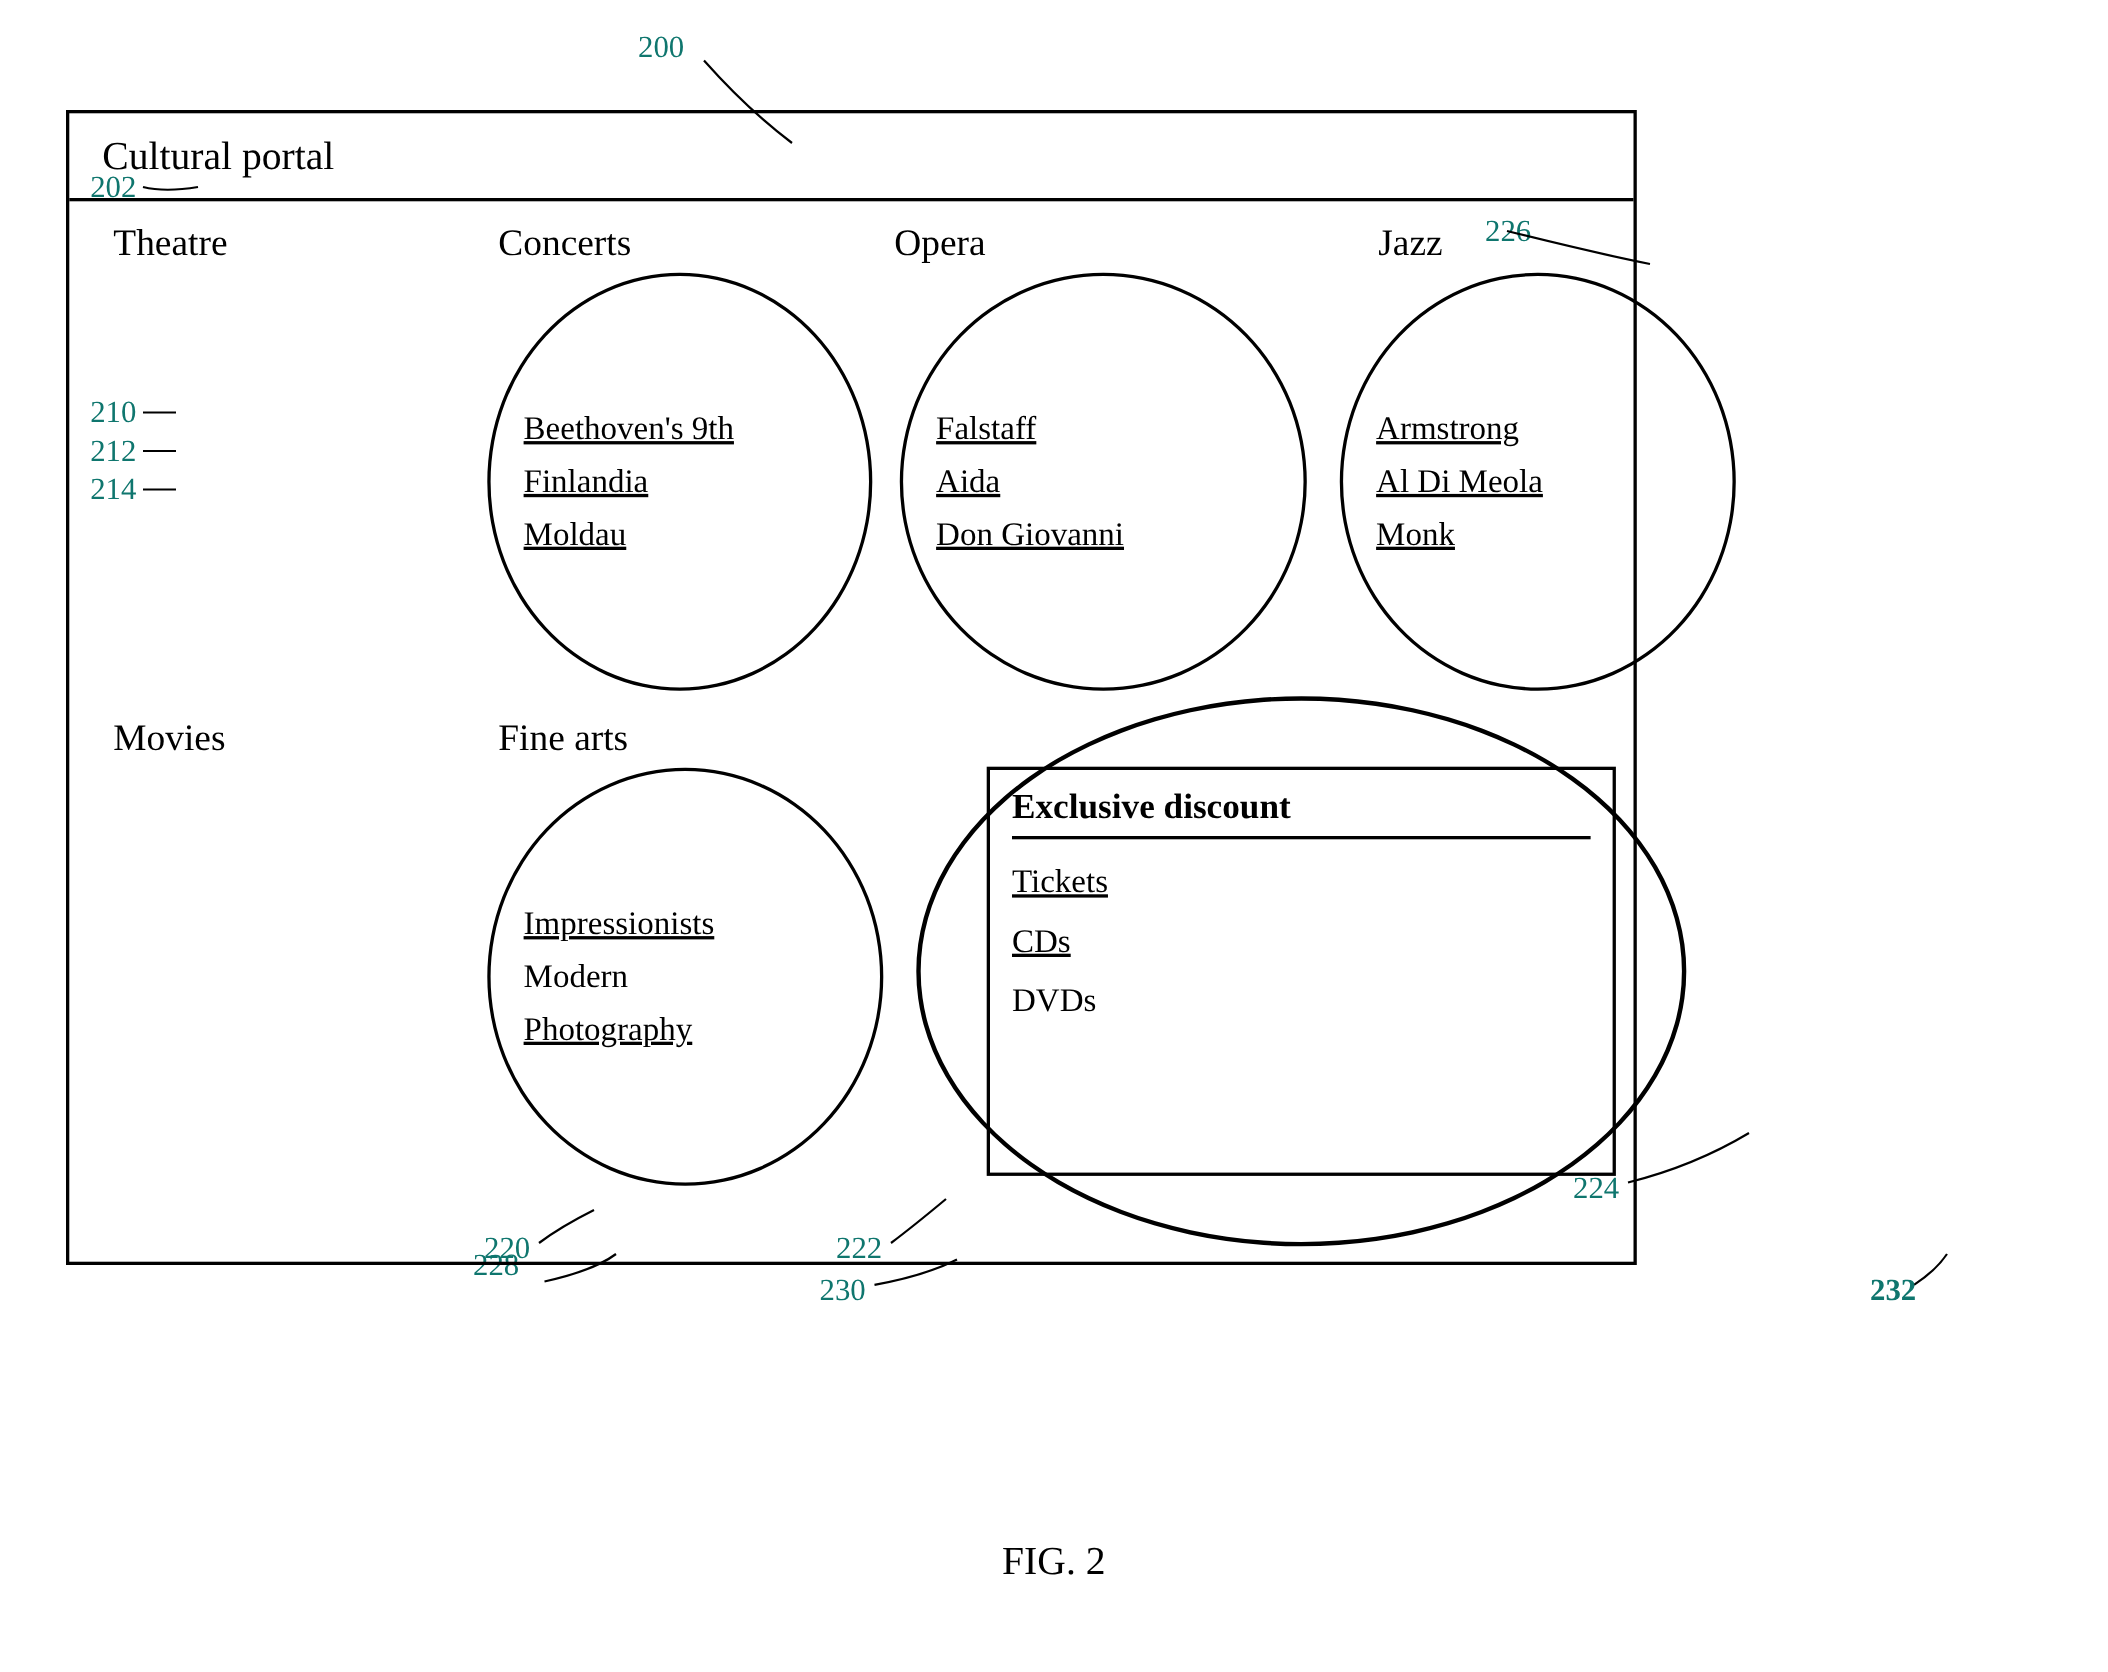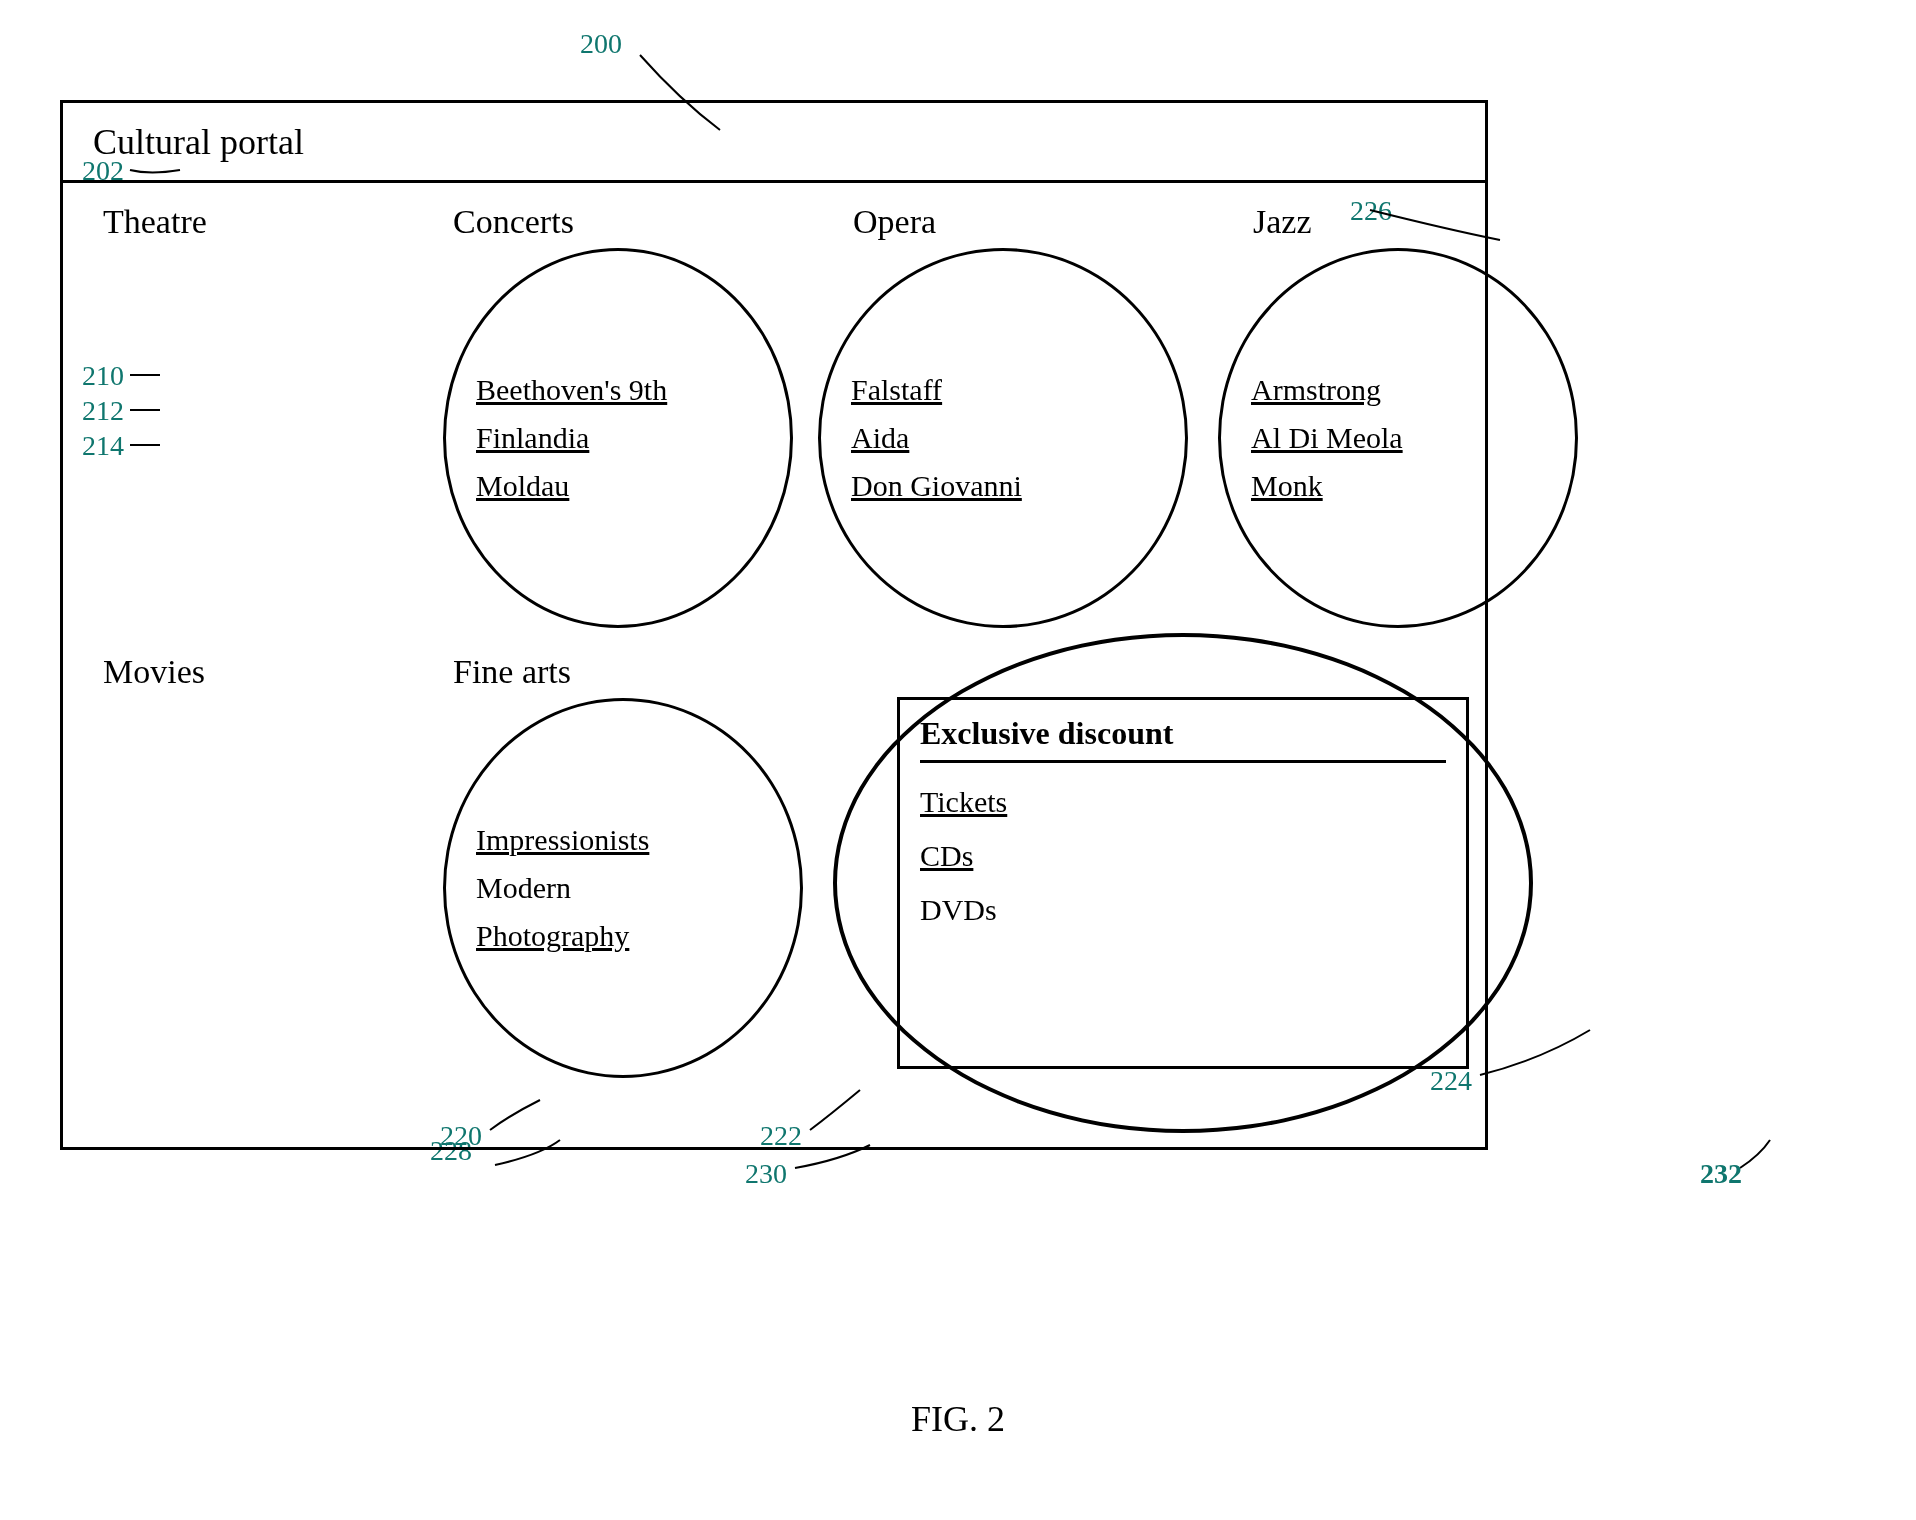--- a/index.html
+++ b/index.html
@@ -135,21 +135,21 @@
 <div class="main-box">
 
   <div class="portal-header">
     <span class="portal-title">Cultural portal</span>
   </div>
 
   <div class="content-area">
 
     <div class="cat-label" style="top:20px; left:40px;">Theatre</div>
     <div class="cat-label" style="top:20px; left:390px;">Concerts</div>
-    <div class="cat-label" style="top:20px; left:790px;">Opera</div>
+    <div class="cat-label" style="top:20px; left:750px;">Opera</div>
     <div class="cat-label" style="top:20px; left:1190px;">Jazz</div>
 
 
     <div class="circle" style="top:65px; left:380px; width:350px; height:380px; border-radius:50%;">
       <span style="text-decoration:underline;font-size:30px;line-height:1.6;display:block;">Beethoven's 9th</span>
       <span style="text-decoration:underline;font-size:30px;line-height:1.6;display:block;">Finlandia</span>
       <span style="text-decoration:underline;font-size:30px;line-height:1.6;display:block;">Moldau</span>
     </div>
 
     <div class="circle" style="top:65px; left:755px; width:370px; height:380px; border-radius:50%;">

